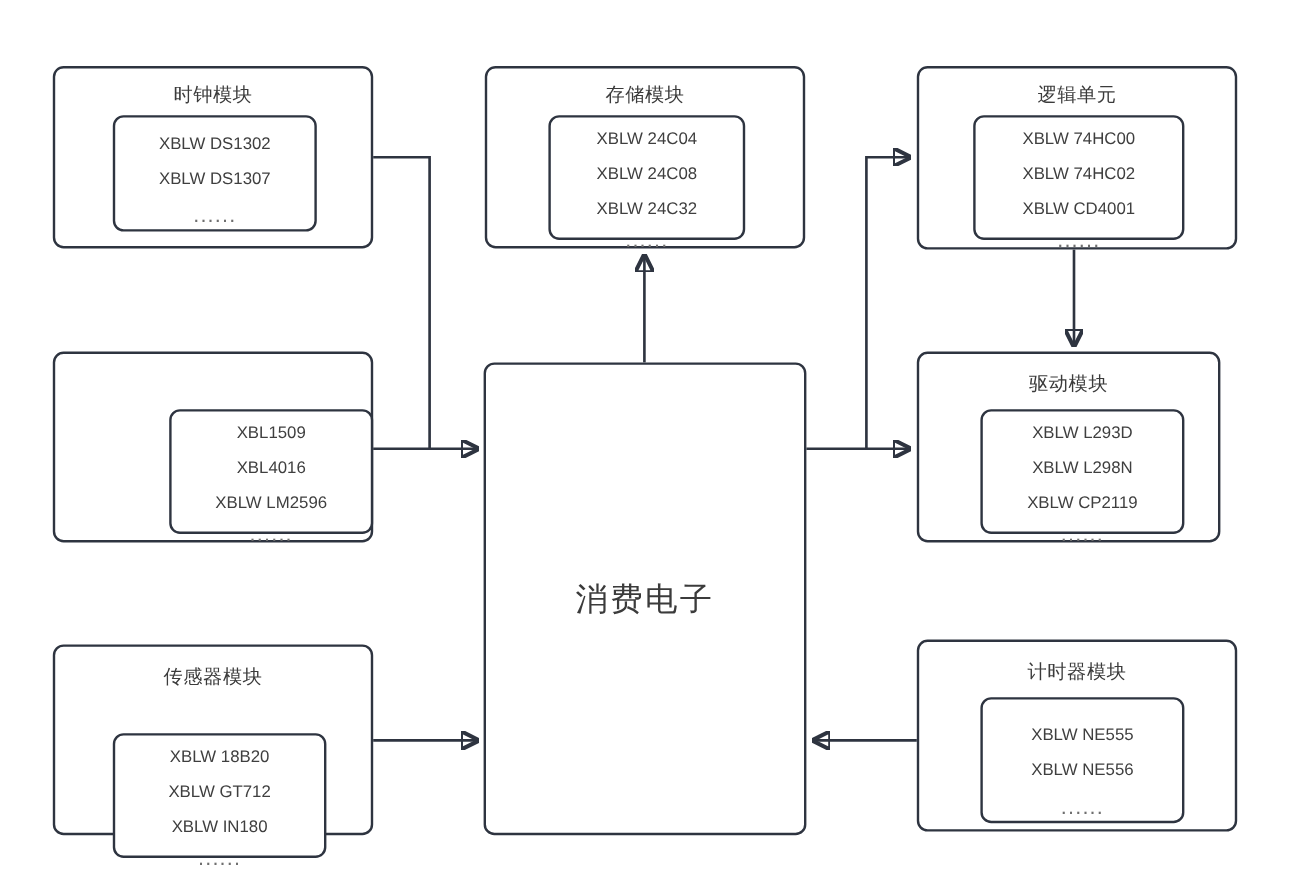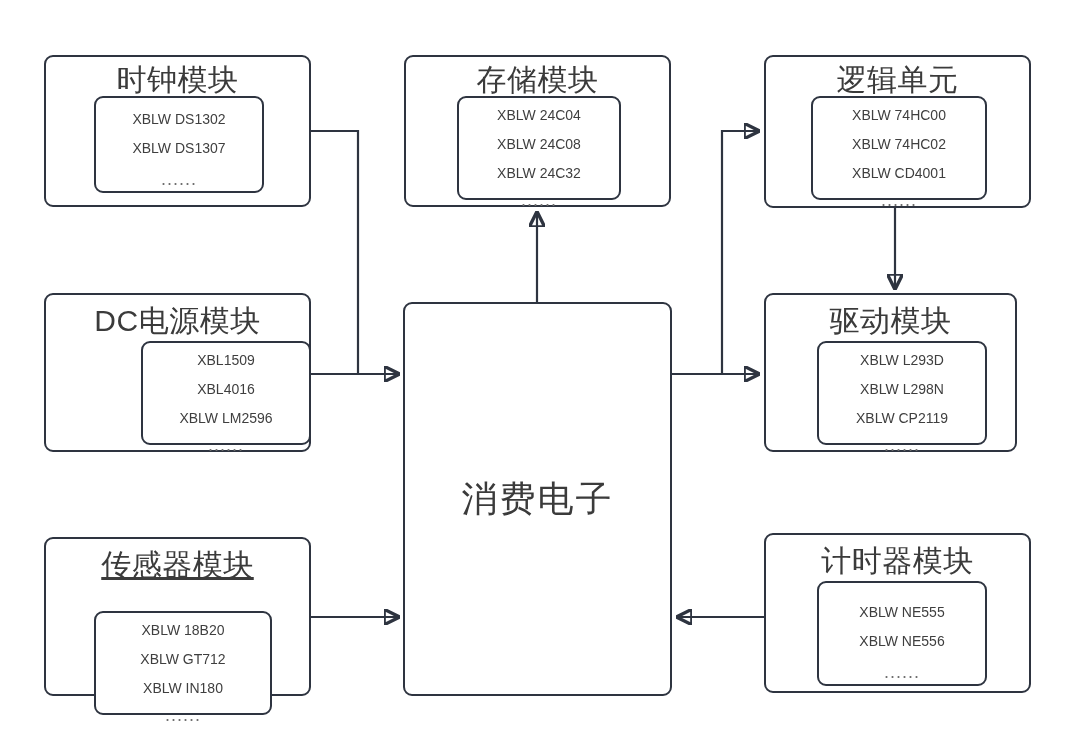--- a/index.html
+++ b/index.html
@@ -23,21 +23,21 @@
     border: 2px solid #2e3440;
     border-radius: 9px;
     background: #ffffff;
   }
   .node-title {
     position: absolute;
     left: 0;
     right: 0;
     text-align: center;
     color: #3b3b3b;
-    font-size: 30px;
+    font-size: 16px;
     line-height: 28px;
     letter-spacing: 0.5px;
     white-space: nowrap;
   }
   .inner-box {
     position: absolute;
     box-sizing: border-box;
     border: 2px solid #2e3440;
     border-radius: 9px;
     background: #ffffff;
@@ -63,21 +63,21 @@
     box-sizing: border-box;
     border: 2px solid #2e3440;
     border-radius: 9px;
     background: #ffffff;
     display: flex;
     align-items: center;
     justify-content: center;
   }
   .center-label {
     color: #3b3b3b;
-    font-size: 36px;
+    font-size: 27px;
     letter-spacing: 2px;
     white-space: nowrap;
   }
   svg.edges {
     position: absolute;
     left: 0;
     top: 0;
     width: 1080px;
     height: 746px;
     pointer-events: none;
@@ -140,41 +140,40 @@
     <div class="node-title" style="top:9px;">逻辑单元</div>
     <div class="inner-box" style="left:45px; top:39px; width:176px; height:104px; padding-top:3px;">
       <div class="part-line">XBLW 74HC00</div>
       <div class="part-line">XBLW 74HC02</div>
       <div class="part-line">XBLW CD4001</div>
       <div class="ellipsis">......</div>
     </div>
   </div>
 
   <div class="node" style="left:44px; top:293px; width:267px; height:159px;">
-    <div class="node-title" style="top:12px;">DC电源模块</div>
     <div class="inner-box" style="left:48px; top:46px; width:170px; height:104px; padding-top:3px;margin-left:47px;">
       <div class="part-line">XBL1509</div>
       <div class="part-line">XBL4016</div>
       <div class="part-line">XBLW LM2596</div>
       <div class="ellipsis">......</div>
     </div>
   </div>
 
   <div class="node" style="left:764px; top:293px; width:253px; height:159px;">
     <div class="node-title" style="top:12px;">驱动模块</div>
     <div class="inner-box" style="left:51px; top:46px; width:170px; height:104px; padding-top:3px;">
       <div class="part-line">XBLW L293D</div>
       <div class="part-line">XBLW L298N</div>
       <div class="part-line">XBLW CP2119</div>
       <div class="ellipsis">......</div>
     </div>
   </div>
 
   <div class="node" style="left:44px; top:537px; width:267px; height:159px;">
-    <div class="node-title" style="top:12px;text-decoration:underline;">传感器模块</div>
+    <div class="node-title" style="top:12px;">传感器模块</div>
     <div class="inner-box" style="left:48px; top:46px; width:178px; height:104px; padding-top:3px;margin-top:26px;">
       <div class="part-line">XBLW 18B20</div>
       <div class="part-line">XBLW GT712</div>
       <div class="part-line">XBLW IN180</div>
       <div class="ellipsis">......</div>
     </div>
   </div>
 
   <div class="node" style="left:764px; top:533px; width:267px; height:160px;">
     <div class="node-title" style="top:12px;">计时器模块</div>

